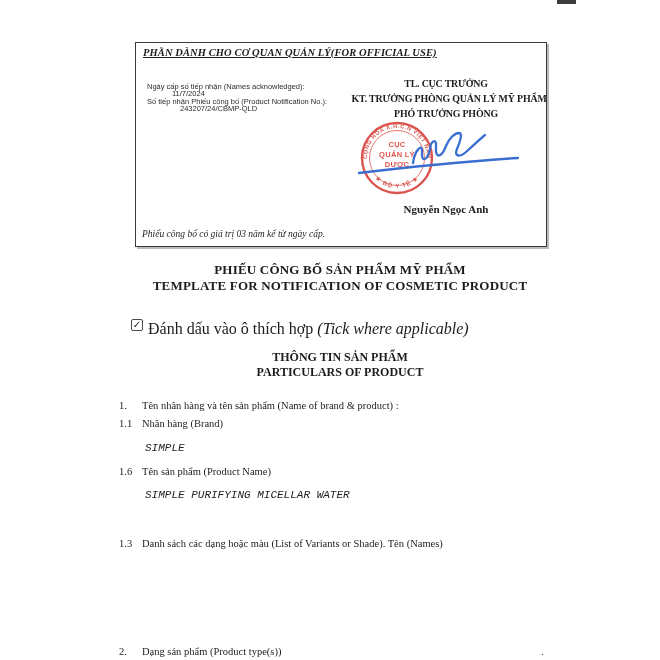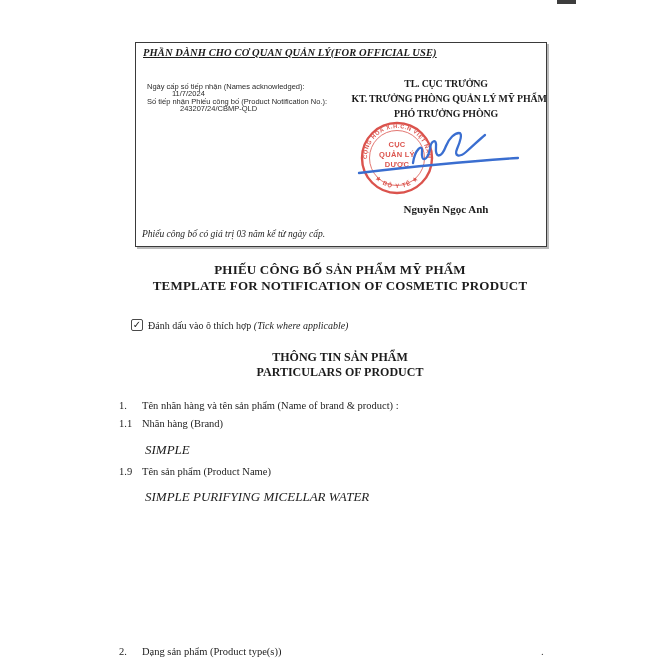--- a/index.html
+++ b/index.html
@@ -36,31 +36,31 @@
   
   .doc-title { position:absolute; left:30px; width:620px; text-align:center; font-weight:bold;
                font-size:13px; letter-spacing:.2px; }
   .t1 { top:262px; } .t2 { top:278px; }
 
   
   .tick-row { position:absolute; left:131px; top:319px; display:flex; align-items:flex-start; }
   .checkbox { width:12px; height:12px; border:1px solid #4a4a4a; border-radius:2px; background:#fff;
               display:inline-flex; align-items:center; justify-content:center; margin-right:5px; }
   .tick { font-family:"DejaVu Sans", sans-serif; font-size:10px; line-height:1; margin-top:-1px; color:#222; }
-  .tick-label { font-size:10px; padding-top:1px; white-space:nowrap; }
+  .tick-label { font-size:16px; padding-top:1px; white-space:nowrap; }
   .tick-label i { font-style:italic; }
 
   
   .sec-head { position:absolute; left:30px; width:620px; text-align:center; font-weight:bold; font-size:12px; }
   .s1 { top:350px;text-align:center; } .s2 { top:365px; }
 
   
   .doc-row { position:absolute; left:119px; font-size:10.5px; white-space:nowrap; }
   .doc-row .num { display:inline-block; width:23px; }
-  .value-row { position:absolute; left:145px; font-size:13px; font-style:italic; white-space:nowrap; }
+  .value-row { position:absolute; left:145px; font-size:11px; font-style:italic; white-space:nowrap;font-family:Liberation Mono, monospace; }
   .r1 { top:400px; } .r11 { top:418px; } .v-brand { top:442px; }
   .r12 { top:466px; } .v-prod { top:489px;text-align:center; } .r13 { top:538px; } .r2 { top:606px;margin-top:40px; }
 
   .footer-dot { position:absolute; left:541px; top:645px; font-size:11px; color:#444; }
 </style>
 </head>
 <body>
 
 <div class="page">
 
@@ -123,21 +123,24 @@
   <div class="sec-head s2">PARTICULARS OF PRODUCT</div>
 
   <div class="doc-row r1">
     <span class="num">1.</span><span>Tên nhãn hàng và tên sản phẩm (Name of brand &amp; product) :</span>
   </div>
   <div class="doc-row r11">
     <span class="num">1.1</span><span>Nhãn hàng (Brand)</span>
   </div>
   <div class="value-row v-brand">SIMPLE</div>
   <div class="doc-row r12">
-    <span class="num">1.9</span><span>Tên sản phẩm (Product Name)</span>
+    <span class="num">1.6</span><span>Tên sản phẩm (Product Name)</span>
   </div>
   <div class="value-row v-prod">SIMPLE PURIFYING MICELLAR WATER</div>
+  <div class="doc-row r13">
+    <span class="num">1.3</span><span>Danh sách các dạng hoặc màu (List of Variants or Shade). Tên (Names)</span>
+  </div>
   <div class="doc-row r2">
     <span class="num">2.</span><span>Dạng sản phẩm (Product type(s))</span>
   </div>
 
   <div class="footer-dot">.</div>
 </div>
 
 </body></html>

